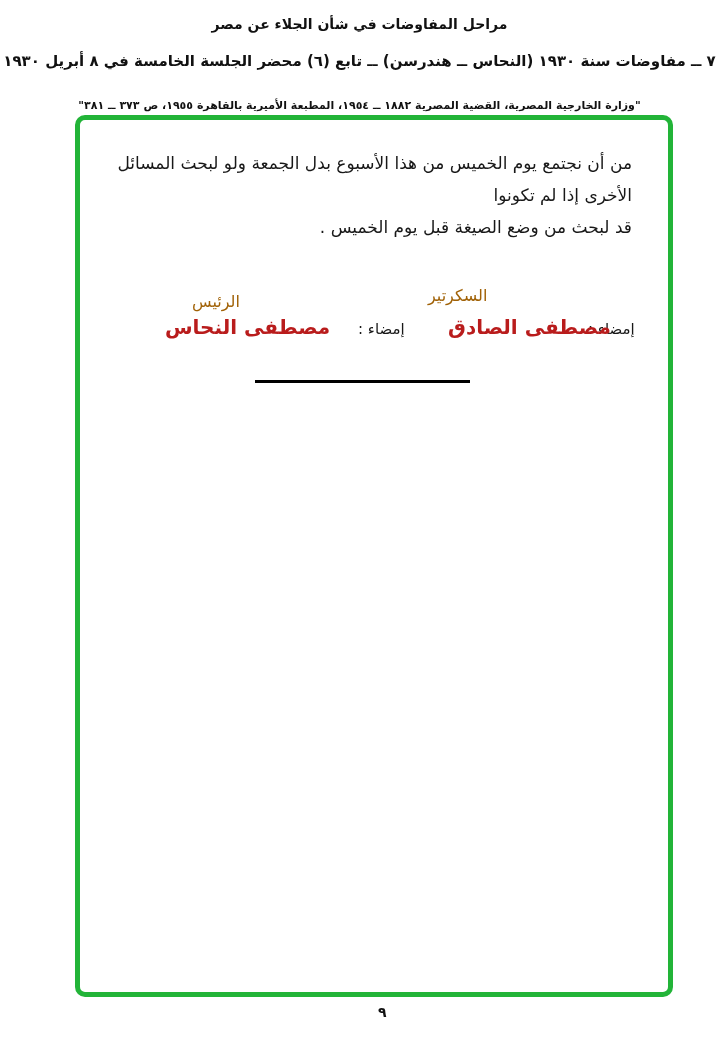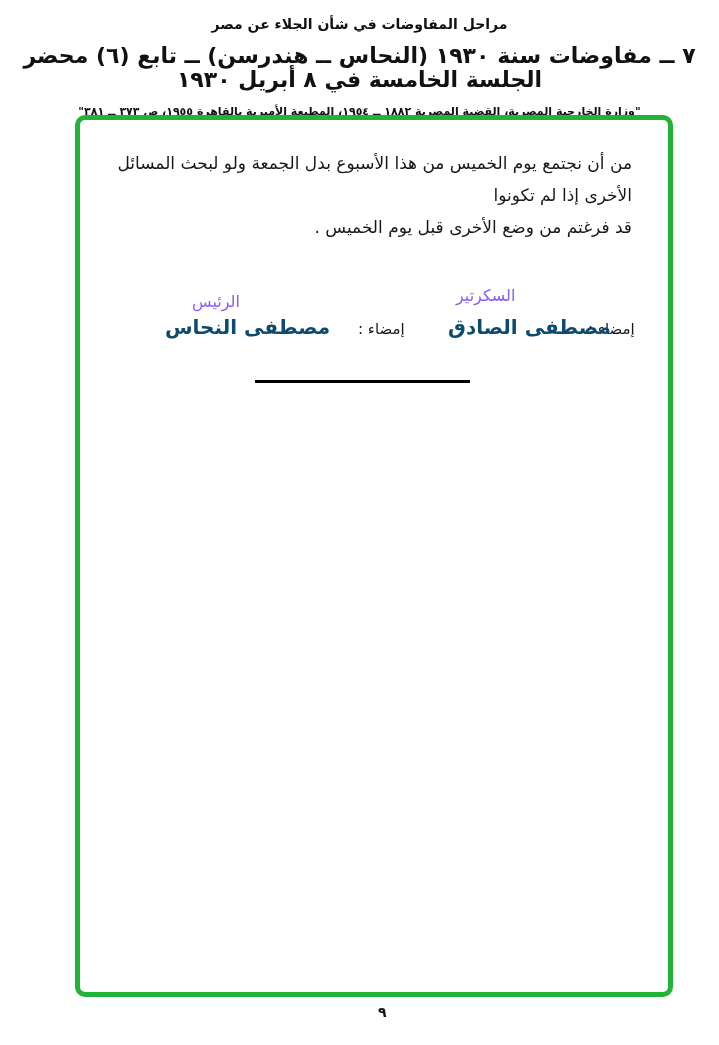--- a/index.html
+++ b/index.html
@@ -28,23 +28,23 @@
     font-weight: bold;
     color: #111;
   }
   .hdr-line1 {
     font-size: 14px;
     line-height: 20px;
     margin-bottom: 10px;
     letter-spacing: 0.2px;
   }
   .hdr-line2 {
-    font-size: 22px;
-    line-height: 24px;
-    margin-bottom: 12px;
+    font-size: 15px;
+    line-height: 34px;
+    margin-bottom: 20px;
   }
   .hdr-line3 {
     font-size: 11px;
     line-height: 15px;
   }
 
   
   .frame {
     position: absolute;
     left: 75px;
@@ -69,38 +69,38 @@
     color: #181818;
   }
   .body-line { min-height: 32px; }
   .body-line.indent { text-indent: 26px; }
   .body-line.gap { margin-top: 10px; }
 
   
   .sig-title {
     position: absolute;
     font-size: 16px;
-    color: #8b5cf6;
+    color: #a16207;
   }
-  .sig-secretary-title { left: 376px; top: 166px; }
+  .sig-secretary-title { left: 348px; top: 166px; }
   .sig-president-title { left: 112px; top: 172px; }
 
   .sig-label {
     position: absolute;
     font-size: 15px;
     color: #181818;
   }
   .sig-label-1 { left: 508px; top: 200px; }
   .sig-label-2 { left: 278px; top: 200px; }
 
   .sig-name {
     position: absolute;
     font-size: 20px;
     font-weight: bold;
-    color: #0c4a6e;
+    color: #b91c1c;
   }
   .sig-secretary-name { left: 368px; top: 195px; }
   .sig-president-name { left: 85px;  top: 195px; }
 
   .divider-rule {
     position: absolute;
     left: 175px;
     top: 260px;
     width: 215px;
     height: 3px;
@@ -125,21 +125,21 @@
   <header class="doc-header">
     <div class="hdr-line1">مراحل المفاوضات في شأن الجلاء عن مصر</div>
     <div class="hdr-line2">٧ ــ مفاوضات سنة ١٩٣٠ (النحاس ــ هندرسن) ــ تابع (٦) محضر الجلسة الخامسة في ٨ أبريل ١٩٣٠</div>
     <div class="hdr-line3">"وزارة الخارجية المصرية، القضية المصرية ١٨٨٢ ــ ١٩٥٤، المطبعة الأميرية بالقاهرة ١٩٥٥، ص ٣٧٣ ــ ٣٨١"</div>
   </header>
 
   <div class="frame" style="border-color: rgb(34, 180, 56); padding-left: 27px;">
 
     <div class="body-text">
       <div class="body-line">من أن نجتمع يوم الخميس من هذا الأسبوع بدل الجمعة ولو لبحث المسائل الأخرى إذا لم تكونوا</div>
-      <div class="body-line">قد فرغتم من وضع الأخرى قبل يوم الخميس .</div>
+      <div class="body-line">قد لبحث من وضع الصيغة قبل يوم الخميس .</div>
     </div>
 
     <div class="sig-title sig-secretary-title">السكرتير</div>
     <div class="sig-title sig-president-title">الرئيس</div>
 
     <div class="sig-label sig-label-1">إمضاء :</div>
     <div class="sig-name sig-secretary-name">مصطفى الصادق</div>
 
     <div class="sig-label sig-label-2">إمضاء :</div>
     <div class="sig-name sig-president-name">مصطفى النحاس</div>

